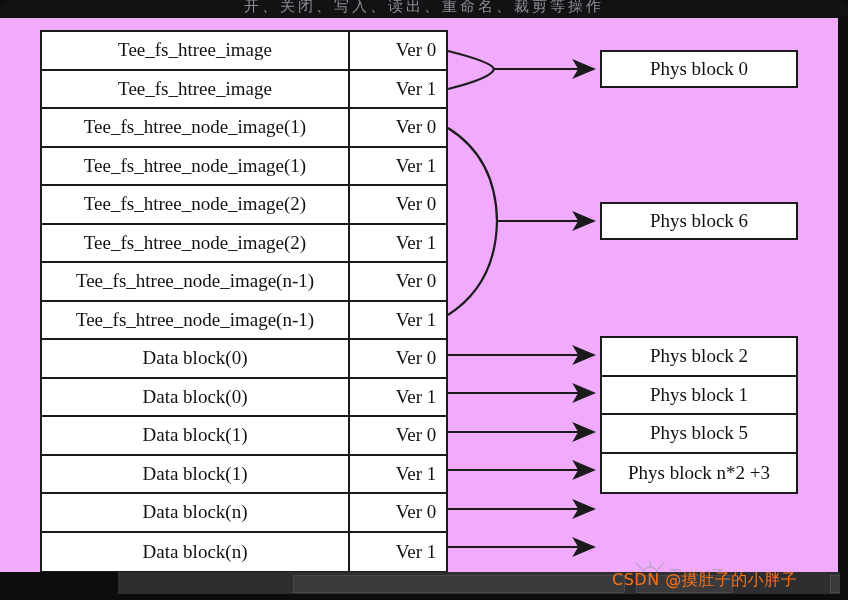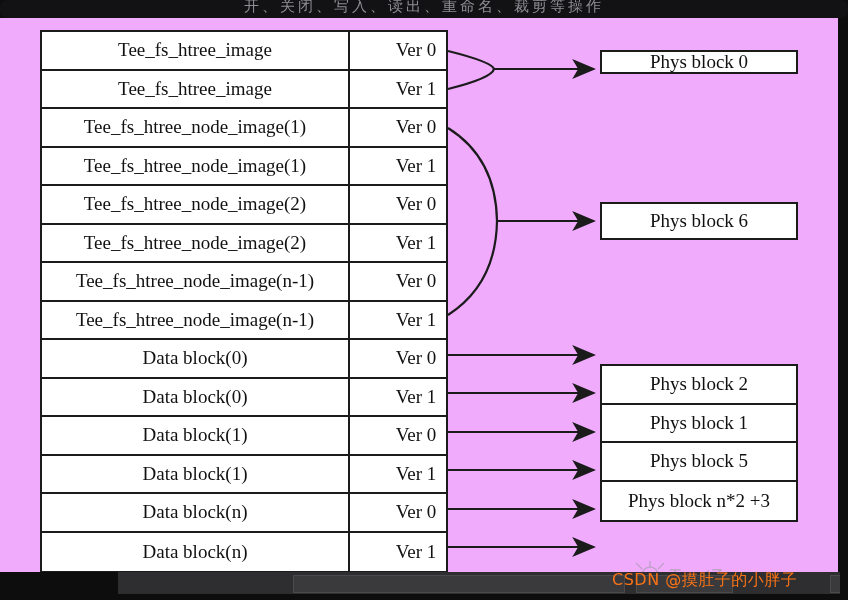--- a/index.html
+++ b/index.html
@@ -80,25 +80,25 @@
   .pbox{
     position:absolute;
     width:198px;
     border:2px solid #1b1b1b;
     box-sizing:border-box;
     background:#fff;
     display:flex;align-items:center;justify-content:center;
     font-size:19px;color:#111;
     white-space:nowrap;
   }
-  #pb0{left:600px;top:32px;height:24px;font-family:Liberation Serif, serif;}
+  #pb0{left:600px;top:32px;height:38px;font-family:Liberation Serif, serif;}
   #pb1{left:600px;top:184px;height:38px;}
   #pstack{
     position:absolute;left:600px;top:318px;width:198px;
-    border:2px solid #1b1b1b;box-sizing:border-box;background:#fff;margin-top:28px;
+    border:2px solid #1b1b1b;box-sizing:border-box;background:#fff;
   }
   .prow{
     height:38.5px;
     border-bottom:2px solid #1b1b1b;
     box-sizing:border-box;
     display:flex;align-items:center;justify-content:center;
     font-size:19px;color:#111;white-space:nowrap;
   }
   .prow.last{border-bottom:none;}
 

